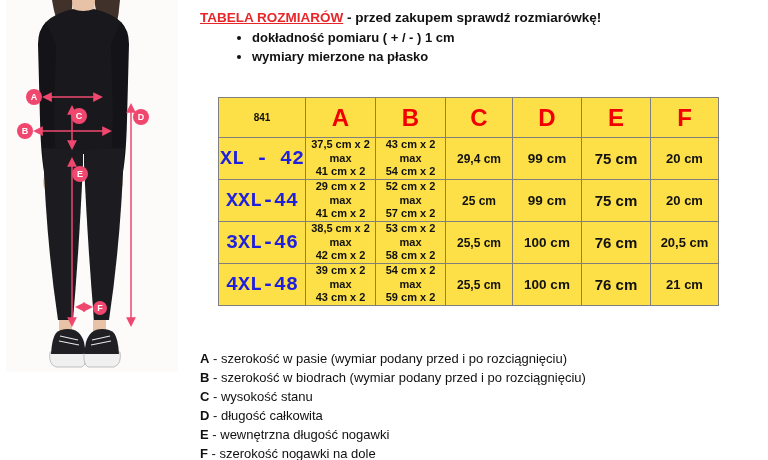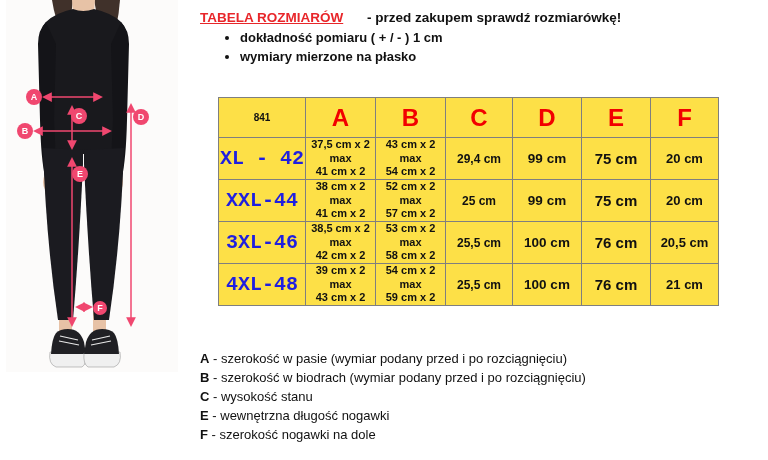--- a/index.html
+++ b/index.html
@@ -3,22 +3,22 @@
 <meta charset="utf-8">
 <style>
   html,body{margin:0;padding:0;background:#ffffff;}
   .page{position:relative;width:768px;height:460px;background:#ffffff;overflow:hidden;
         font-family:"Liberation Sans", sans-serif;color:#111;}
   
   .figure{position:absolute;left:0;top:0;width:185px;height:380px;}
   
   .headline{position:absolute;left:200px;top:8px;width:560px;font-size:13.5px;font-weight:bold;line-height:19px;}
   .headline .title{color:#e8262a;text-decoration:underline;}
-  .headline .subtitle{color:#111;margin-left:20px;}
-  .bullets{position:absolute;left:240px;top:28px;margin:0;padding:0;list-style:disc outside;
+  .headline .subtitle{color:#111;margin-left:0;}
+  .bullets{position:absolute;left:252px;top:28px;margin:0;padding:0;list-style:disc outside;
            font-size:13px;font-weight:bold;line-height:19px;color:#111;}
   .bullets li{margin:0;padding:0;}
   
   table.size-table{position:absolute;left:218px;top:97px;border-collapse:collapse;table-layout:fixed;
                    background:#fde047;}
   table.size-table td{border:1px solid #7f7f7f;text-align:center;vertical-align:middle;padding:0;}
   td.model-cell{font-size:10px;font-weight:bold;color:#111;}
   td.col-letter{font-size:24px;font-weight:bold;color:#f20000;}
   td.size-cell{font-size:20px;font-weight:bold;color:#1f1fe0;font-family:Liberation Mono, monospace;}
   td.ab-cell{font-size:11px;font-weight:bold;line-height:13.5px;color:#111;}
@@ -153,21 +153,21 @@
             <span>54 cm x 2</span>
         </td>
         <td class="c-cell">29,4 cm</td>
         <td class="d-cell">99 cm</td>
         <td class="e-cell">75 cm</td>
         <td class="f-cell">20 cm</td>
       </tr>
       <tr class="drow">
         <td class="size-cell">XXL-44</td>
         <td class="ab-cell">
-          <span>38 cm x 2</span>
+          <span>29 cm x 2</span>
             <span>max</span>
             <span>41 cm x 2</span>
         </td>
         <td class="ab-cell">
           <span>52 cm x 2</span>
             <span>max</span>
             <span>57 cm x 2</span>
         </td>
         <td class="c-cell">25 cm</td>
         <td class="d-cell">99 cm</td>
@@ -208,17 +208,18 @@
         <td class="e-cell">76 cm</td>
         <td class="f-cell">21 cm</td>
       </tr>
     </tbody>
   </table>
 
   <div class="legend">
     <div><span class="ltr">A</span> <span>- szerokość w pasie (wymiar podany przed i po rozciągnięciu)</span></div>
     <div><span class="ltr">B</span> <span>- szerokość w biodrach (wymiar podany przed i po rozciągnięciu)</span></div>
     <div><span class="ltr">C</span> <span>- wysokość stanu</span></div>
+    <div><span class="ltr">D</span> <span>- długość całkowita</span></div>
     <div><span class="ltr">E</span> <span>- wewnętrzna długość nogawki</span></div>
     <div><span class="ltr">F</span> <span>- szerokość nogawki na dole</span></div>
   </div>
 
 </div>
 
 </body></html>

